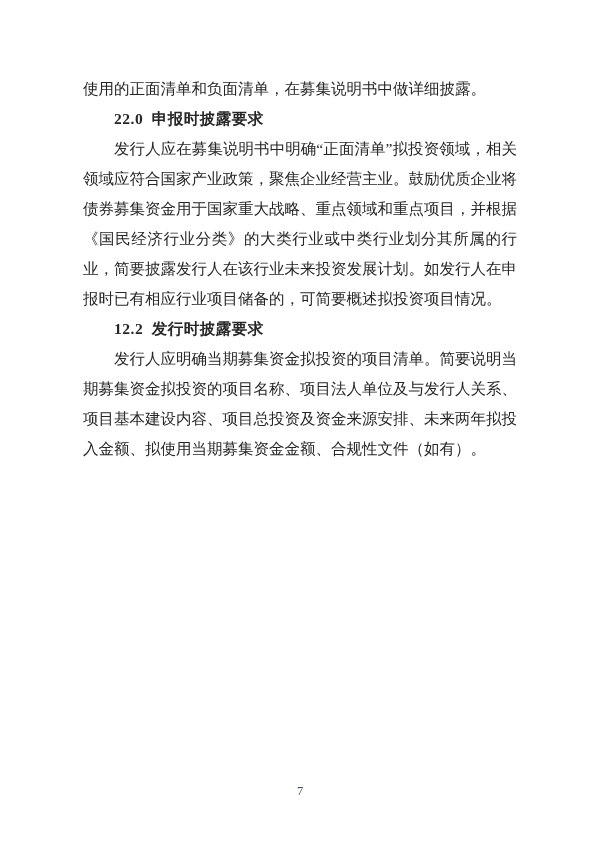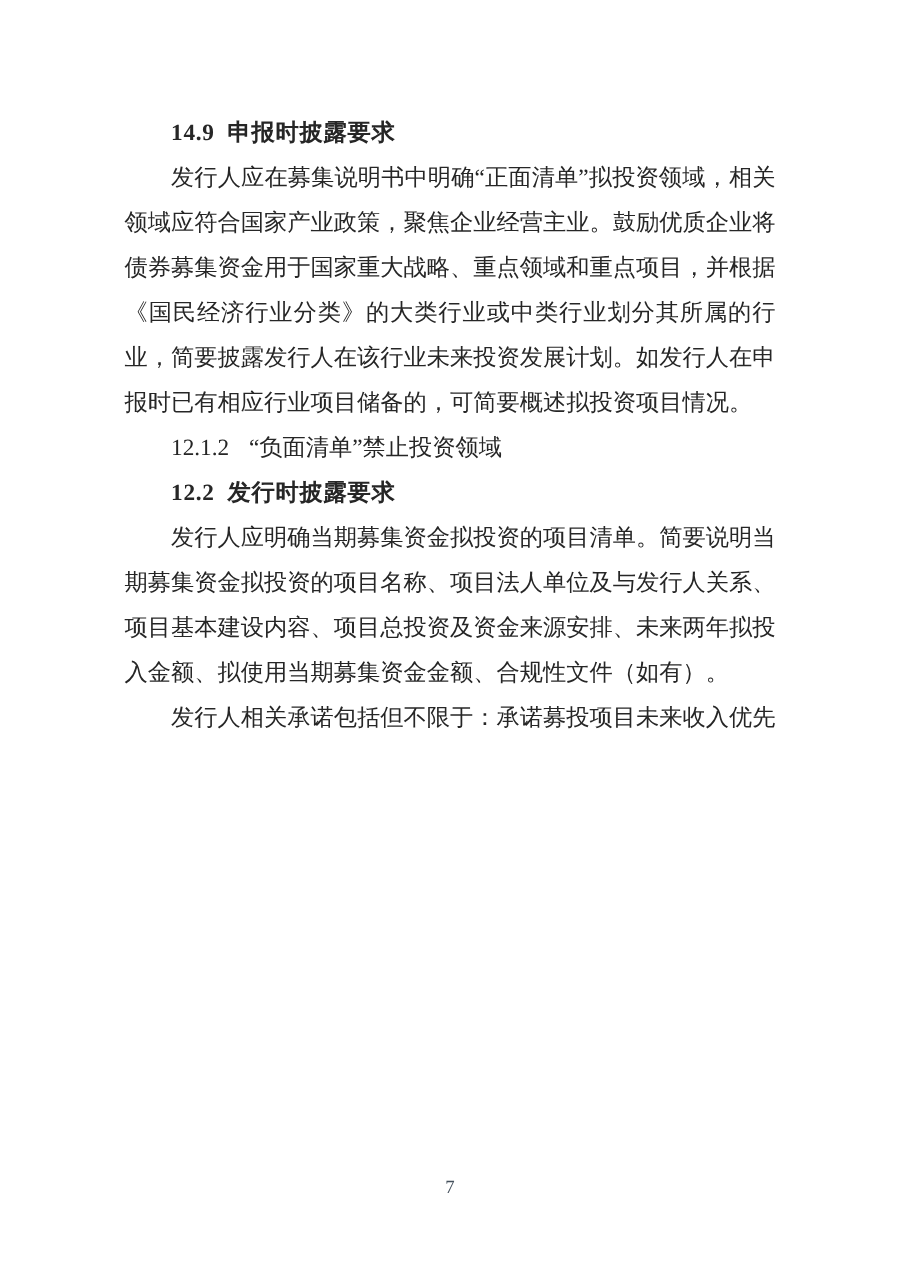--- a/index.html
+++ b/index.html
@@ -58,21 +58,20 @@
     font-size: 12.5px;
     line-height: 16px;
     color: #44505c;
   }
 </style>
 </head>
 <body>
 
 <div class="page">
   <div class="content" id="doc-content">
-      <div class="h2"><span class="hnum">14.9</span><span>申报时披露要求</span></div>
+      <p class="para noindent">使用的正面清单和负面清单，在募集说明书中做详细披露。</p>
+      <div class="h2"><span class="hnum">22.0</span><span>申报时披露要求</span></div>
       <p class="para">发行人应在募集说明书中明确“正面清单”拟投资领域，相关领域应符合国家产业政策，聚焦企业经营主业。鼓励优质企业将债券募集资金用于国家重大战略、重点领域和重点项目，并根据《国民经济行业分类》的大类行业或中类行业划分其所属的行业，简要披露发行人在该行业未来投资发展计划。如发行人在申报时已有相应行业项目储备的，可简要概述拟投资项目情况。</p>
-      <div class="h3"><span class="hnum">12.1.2</span><span>“负面清单”禁止投资领域</span></div>
       <div class="h2"><span class="hnum">12.2</span><span>发行时披露要求</span></div>
       <p class="para">发行人应明确当期募集资金拟投资的项目清单。简要说明当期募集资金拟投资的项目名称、项目法人单位及与发行人关系、项目基本建设内容、项目总投资及资金来源安排、未来两年拟投入金额、拟使用当期募集资金金额、合规性文件（如有）。</p>
-      <p class="para">发行人相关承诺包括但不限于：承诺募投项目未来收入优先</p>
     </div>
   <div class="page-number">7</div>
 </div>
 
 </body></html>

